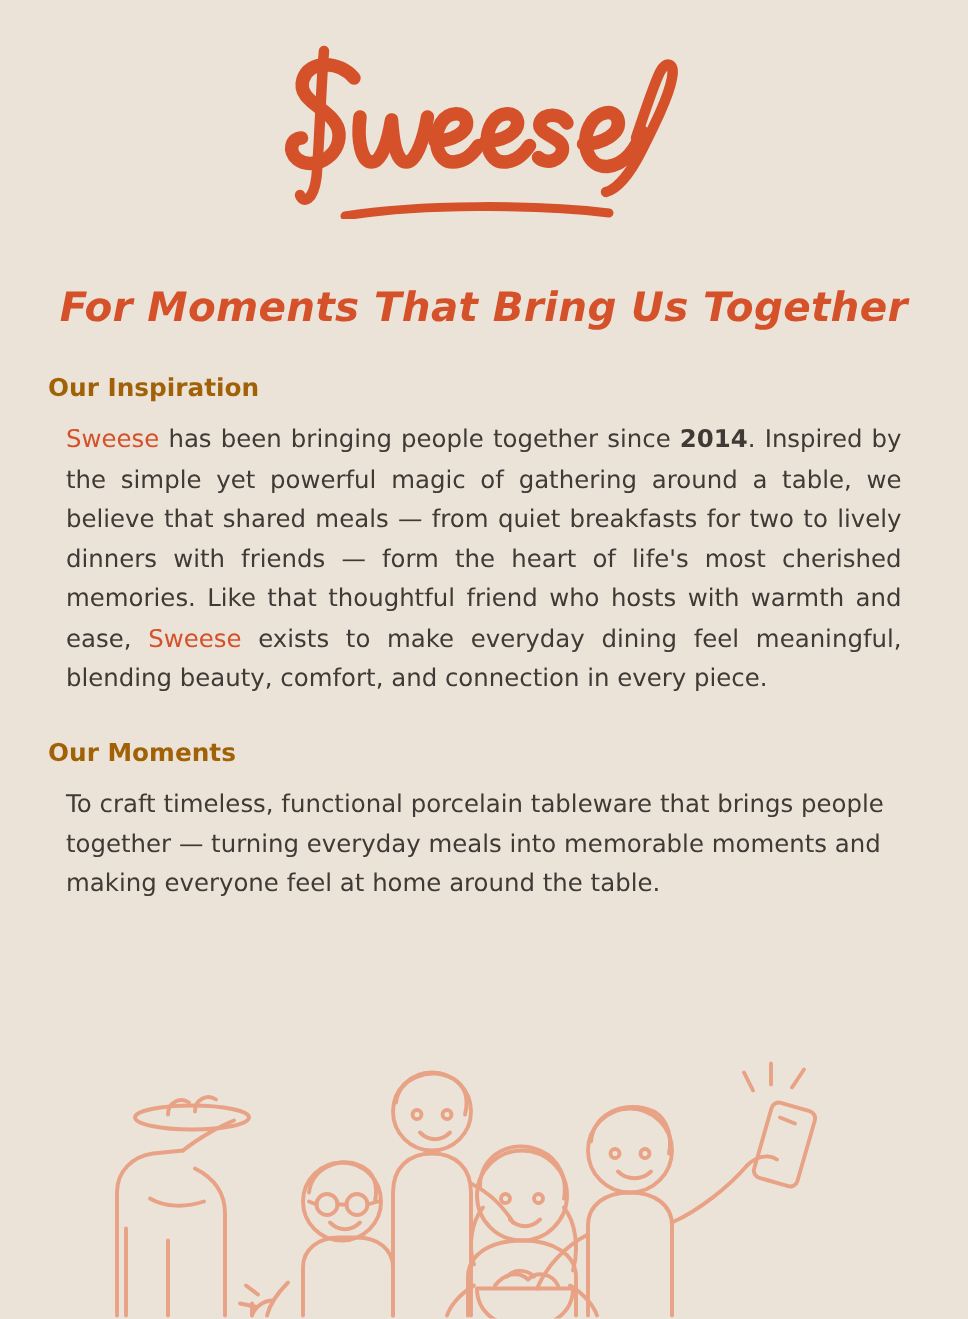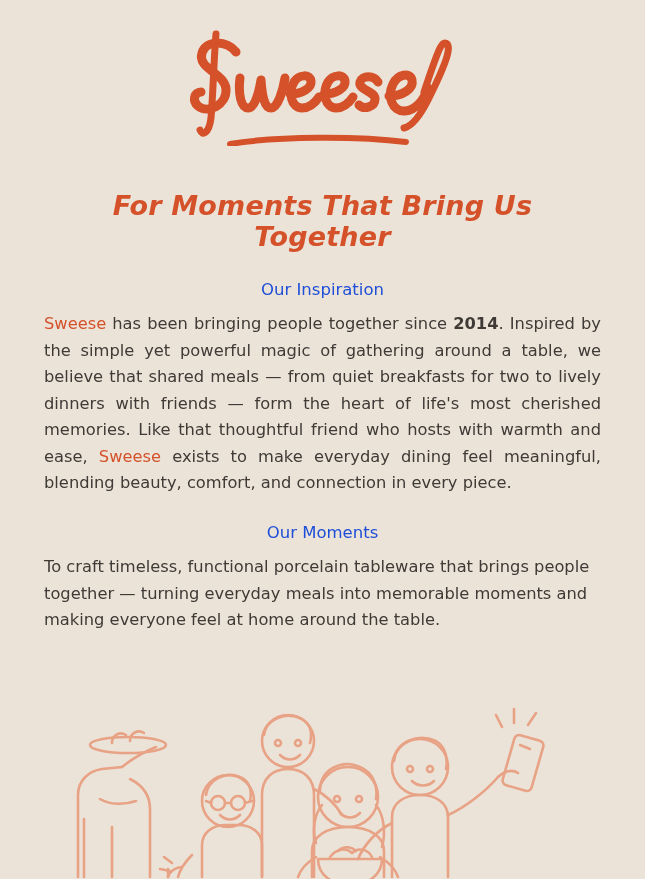--- a/index.html
+++ b/index.html
@@ -12,21 +12,21 @@
     background: #ece3d8;
     font-family: "DejaVu Sans", sans-serif;
     overflow: hidden;
     position: relative;
   }
   .page {
     position: relative;
     width: 645px;
     height: 879px;
     box-sizing: border-box;
-    padding: 0 44px;
+    padding: 0 32px;
   }
   
   .logo-wrap {
     text-align: center;
     padding-top: 26px;
     height: 130px;
   }
   .logo-svg {
     display: block;
     margin: 0 auto;
@@ -37,38 +37,37 @@
     color: #d4512a;
     font-family: "DejaVu Sans", sans-serif;
     font-style: italic;
     font-weight: 600;
     font-size: 27px;
     letter-spacing: 0.2px;
     margin-top: 34px;
   }
   
   .section-heading {
-    text-align: center;
-    color: #1d4ed8;
-    font-weight: normal;
+    color: #a16207;
+    font-weight: bold;
     font-size: 16.5px;
     margin-top: 28px;
     margin-bottom: 12px;
   }
   .section-heading.mission {
     margin-top: 26px;
   }
   
   .body-text {
     color: #3f3a36;
     font-size: 16.3px;
     line-height: 1.63;
     text-align: justify;
     text-justify: inter-word;
-    margin: 0;
+    margin: 12px;
   }
   .body-text.mission {
     text-align: left;
   }
   .brand {
     color: #d4512a;
   }
   .year {
     font-weight: bold;
     color: #3f3a36;

